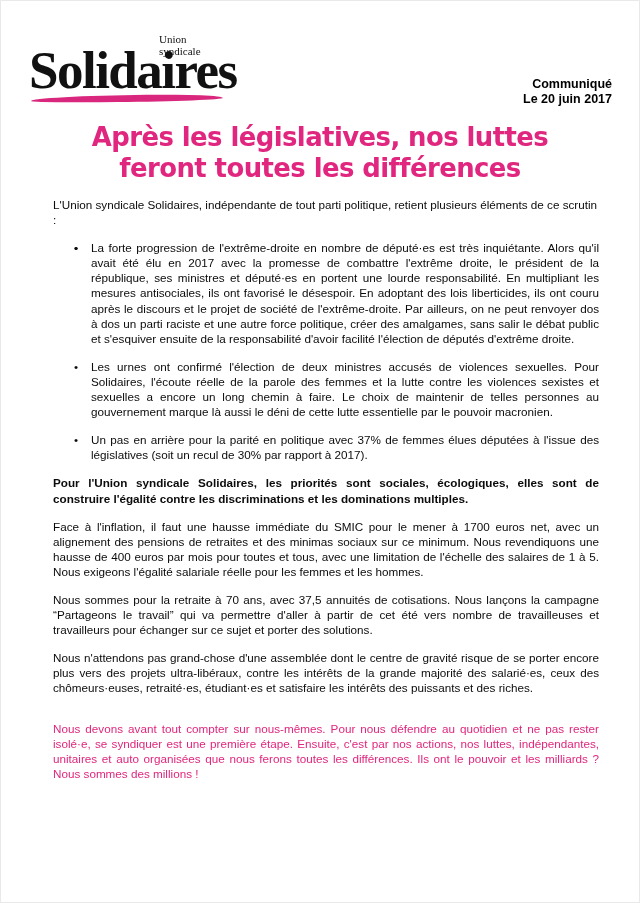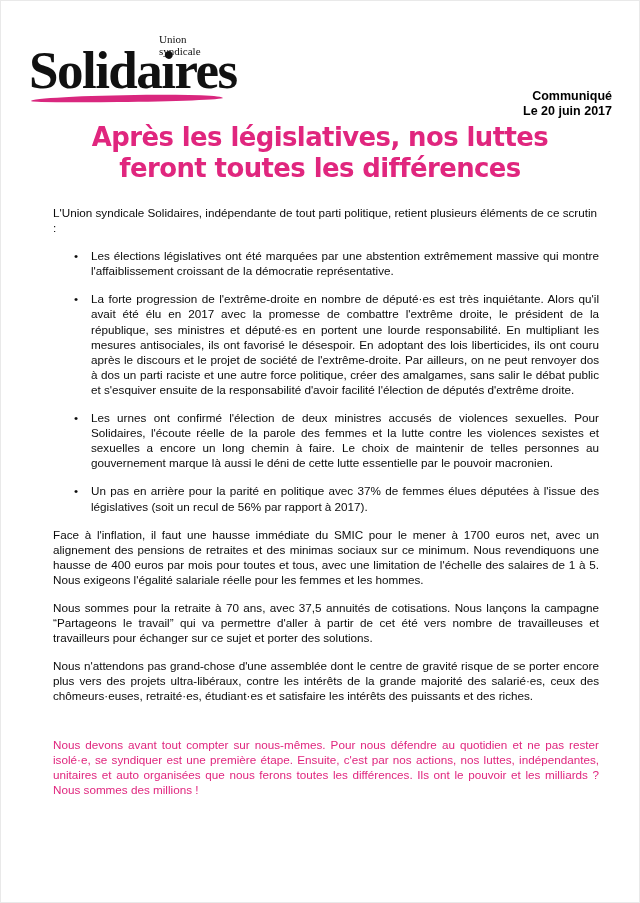--- a/index.html
+++ b/index.html
@@ -69,21 +69,21 @@
     width: 192px;
     height: 7px;
     background: #d9277e;
     border-radius: 60% 40% 55% 45% / 70% 60% 40% 30%;
     transform: rotate(-0.7deg);
   }
 
   .communique {
     position: absolute;
     right: 27px;
-    top: 88px;
+    top: 76px;
     text-align: right;
     font-family: "Liberation Sans", sans-serif;
     font-weight: bold;
     font-size: 12.5px;
     line-height: 15px;
     color: #000;
   }
   .communique span { display: block; white-space: nowrap; }
 
   
@@ -99,21 +99,21 @@
     letter-spacing: -0.6px;
     transform: scaleX(0.96);
   }
   .title span { display: block; white-space: nowrap; }
 
   
   .body {
     padding: 14px 40px 0 52px;
   }
   p.para {
-    margin: 8px 0 13px 0;
+    margin: 0 0 13px 0;
     font-size: 11.7px;
     line-height: 15.1px;
     text-align: justify;
     color: #0b0b0b;
   }
   p.para.strong { font-weight: bold; }
   p.para.pink { color: #e0267e; font-weight: normal; }
   p.para.lead { text-align: left; }
 
   ul.bullets {
@@ -167,36 +167,36 @@
     <span>feront toutes les différences</span>
   </h1>
 
   <div class="body">
 
     <p class="para lead">L'Union syndicale Solidaires, indépendante de tout parti politique, retient plusieurs éléments de ce scrutin :</p>
 
     <ul class="bullets">
       <li>
         <span class="dot">•</span>
-        <span>Les élections législatives ont été marquées par une abstention extrêmement massive qui montre l'affaiblissement croissant de la démocratie représentative.</span>
       </li>
       <li>
         <span class="dot">•</span>
         <span>La forte progression de l'extrême-droite en nombre de député·es est très inquiétante. Alors qu'il avait été élu en 2017 avec la promesse de combattre l'extrême droite, le président de la république, ses ministres et député·es en portent une lourde responsabilité. En multipliant les mesures antisociales, ils ont favorisé le désespoir. En adoptant des lois liberticides, ils ont couru après le discours et le projet de société de l'extrême-droite. Par ailleurs, on ne peut renvoyer dos à dos un parti raciste et une autre force politique, créer des amalgames, sans salir le débat public et s'esquiver ensuite de la responsabilité d'avoir facilité l'élection de députés d'extrême droite.</span>
       </li>
       <li>
         <span class="dot">•</span>
         <span>Les urnes ont confirmé l'élection de deux ministres accusés de violences sexuelles. Pour Solidaires, l'écoute réelle de la parole des femmes et la lutte contre les violences sexistes et sexuelles a encore un long chemin à faire. Le choix de maintenir de telles personnes au gouvernement marque là aussi le déni de cette lutte essentielle par le pouvoir macronien.</span>
       </li>
       <li>
         <span class="dot">•</span>
-        <span>Un pas en arrière pour la parité en politique avec 37% de femmes élues députées à l'issue des législatives (soit un recul de 56% par rapport à 2017).</span>
+        <span>Un pas en arrière pour la parité en politique avec 37% de femmes élues députées à l'issue des législatives (soit un recul de 30% par rapport à 2017).</span>
       </li>
     </ul>
 
+    <p class="para strong">Pour l'Union syndicale Solidaires, les priorités sont sociales, écologiques, elles sont de construire l'égalité contre les discriminations et les dominations multiples.</p>
 
     <p class="para">Face à l'inflation, il faut une hausse immédiate du SMIC pour le mener à 1700 euros net, avec un alignement des pensions de retraites et des minimas sociaux sur ce minimum. Nous revendiquons une hausse de 400 euros par mois pour toutes et tous, avec une limitation de l'échelle des salaires de 1 à 5. Nous exigeons l'égalité salariale réelle pour les femmes et les hommes.</p>
 
     <p class="para">Nous sommes pour la retraite à 70 ans, avec 37,5 annuités de cotisations. Nous lançons la campagne “Partageons le travail” qui va permettre d'aller à partir de cet été vers nombre de travailleuses et travailleurs pour échanger sur ce sujet et porter des solutions.</p>
 
     <p class="para">Nous n'attendons pas grand-chose d'une assemblée dont le centre de gravité risque de se porter encore plus vers des projets ultra-libéraux, contre les intérêts de la grande majorité des salarié·es, ceux des chômeurs·euses, retraité·es, étudiant·es et satisfaire les intérêts des puissants et des riches.</p>
 
     <div class="spacer-final"></div>
 
     <p class="para pink">Nous devons avant tout compter sur nous-mêmes. Pour nous défendre au quotidien et ne pas rester isolé·e, se syndiquer est une première étape. Ensuite, c'est par nos actions, nos luttes, indépendantes, unitaires et auto organisées que nous ferons toutes les différences. Ils ont le pouvoir et les milliards ? Nous sommes des millions !</p>

